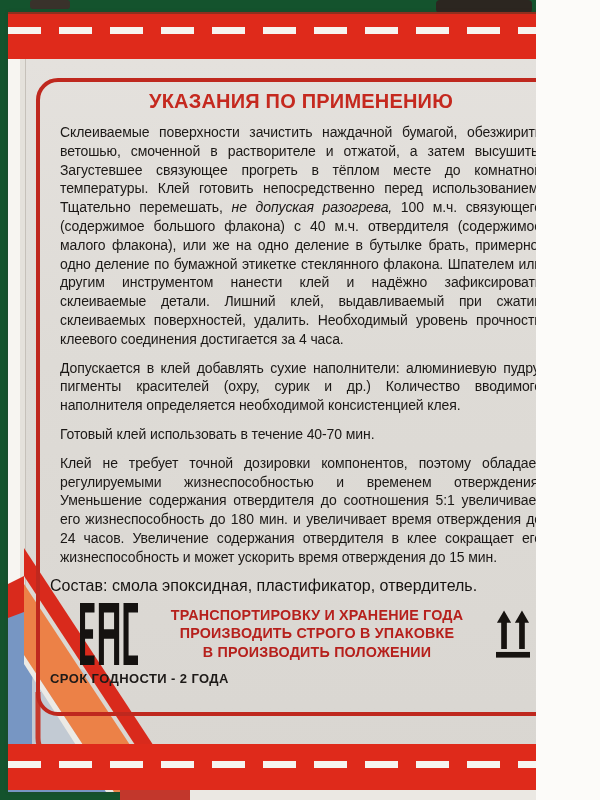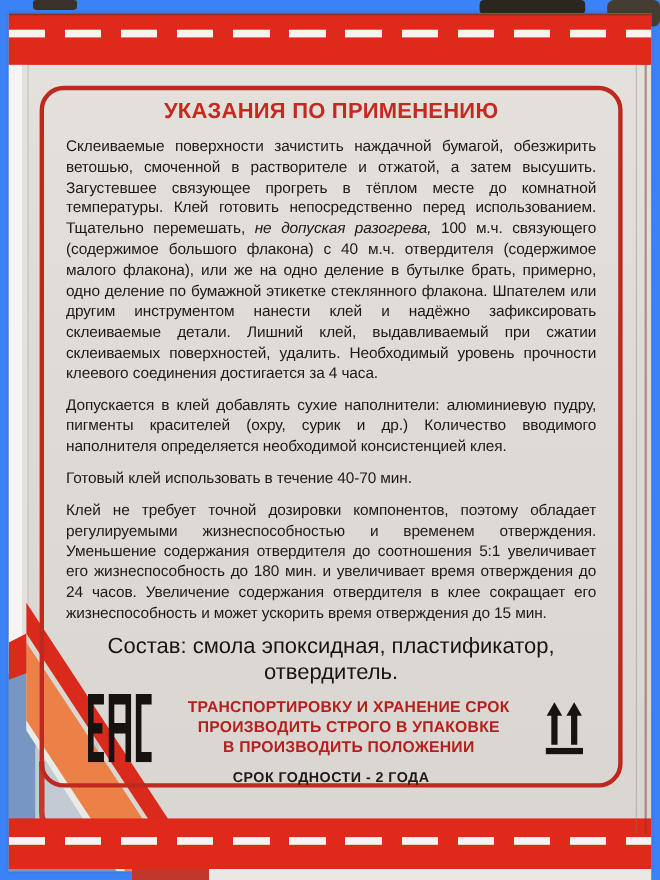--- a/index.html
+++ b/index.html
@@ -1,17 +1,17 @@
 <!DOCTYPE html>
 <html><head>
 <meta charset="utf-8">
 <style>
   html,body{margin:0;padding:0;background:#fcfbf9;}
-  #scene{position:relative;width:600px;height:800px;overflow:hidden;
-         font-family:"Liberation Sans",sans-serif;background:#3b82f6;text-decoration:underline;}
+  #scene{position:relative;width:536px;height:800px;overflow:hidden;
+         font-family:"Liberation Sans",sans-serif;background:#14532d;text-decoration:underline;}
   .abs{position:absolute;}
   
   .shadow1{left:30px;top:0;width:40px;height:9px;background:#39322b;border-radius:3px;}
   .shadow2{left:436px;top:0;width:96px;height:13px;background:#2c2620;border-radius:4px;}
   .shadow3{left:552px;top:0;width:48px;height:24px;background:#453c33;border-radius:6px;}
   
   #box{left:8px;top:12px;width:584px;height:780px;
        background:linear-gradient(180deg,#e5e2de 0%,#dedbd6 45%,#d9d6d1 100%);
        box-shadow:0 0 3px rgba(60,50,40,.35);}
   .toplip{left:0;top:0;width:584px;height:4px;background:#8f2f1f;}
@@ -30,27 +30,27 @@
   #corner-art{left:0;top:528px;width:180px;height:252px;}
   
   #label{left:28px;top:66px;width:530px;height:638px;box-sizing:border-box;
          border:4px solid #bf281e;border-radius:22px;padding:4px 10px 0 10px;}
   #title{margin:4px 0 6px 0;text-align:center;font-size:20px;font-weight:bold;
          color:#c5291f;letter-spacing:.2px;}
   .body p{margin:10px;text-align:justify;font-size:14px;line-height:18.8px;
           color:#1b1816;letter-spacing:-0.1px;}
   .body i{font-style:italic;}
   #warning{margin-top:6px;text-align:center;font-size:24px;line-height:27px;color:#ca352c;}
-  #composition{margin-top:8px;text-align:center;font-size:20px;color:#161311;}
+  #composition{margin-top:8px;font-size:16px;color:#161311;}
   #bottom-row{display:flex;align-items:center;margin-top:8px;}
   #eac{width:58px;height:62px;margin-left:30px;flex:none;}
   #transport{flex:1;text-align:center;font-weight:bold;font-size:14.3px;
              line-height:18.2px;color:#b6201c;letter-spacing:.2px;}
   #up-icon{width:34px;height:50px;margin-right:22px;flex:none;}
-  #shelf{margin-top:6px;text-align:center;font-weight:bold;font-size:13px;
+  #shelf{margin-top:6px;text-align:left;font-weight:bold;font-size:13px;
          letter-spacing:.4px;color:#1d1a18;}
   .sr{position:absolute;width:1px;height:1px;overflow:hidden;clip:rect(0 0 0 0);white-space:nowrap;}
 </style>
 </head>
 <body>
 
 <div id="scene">
   <div class="abs shadow1"></div>
   <div class="abs shadow2"></div>
   <div class="abs shadow3"></div>
@@ -95,21 +95,21 @@
       <div id="composition">Состав: смола эпоксидная, пластификатор, отвердитель.</div>
 
       <div id="bottom-row">
         <svg id="eac" viewBox="0 0 80 46" preserveAspectRatio="none">
           <path d="M0 0 H20 V7 H7 V19.5 H18 V26.5 H7 V39 H20 V46 H0 Z" fill="#151210"></path>
           <path fill-rule="evenodd" d="M26 0 H54 V46 H47 V26.5 H33 V46 H26 Z M33 7 V19.5 H47 V7 Z" fill="#151210"></path>
           <path d="M60 0 H80 V7 H67 V39 H80 V46 H60 Z" fill="#151210"></path>
         </svg>
         <span class="sr">ЕАС</span>
         <div id="transport">
-          <div>ТРАНСПОРТИРОВКУ И ХРАНЕНИЕ СРОК</div>
+          <div>ТРАНСПОРТИРОВКУ И ХРАНЕНИЕ ГОДА</div>
           <div>ПРОИЗВОДИТЬ СТРОГО В УПАКОВКЕ</div>
           <div>В ПРОИЗВОДИТЬ ПОЛОЖЕНИИ</div>
         </div>
         <svg id="up-icon" viewBox="0 0 36 52">
           <rect x="0" y="45" width="36" height="6" fill="#171310"></rect>
           <path d="M8.5 1 L16 14 H11.5 V42 H5.5 V14 H1 Z" fill="#171310"></path>
           <path d="M27.5 1 L35 14 H30.5 V42 H24.5 V14 H20 Z" fill="#171310"></path>
         </svg>
       </div>
 

